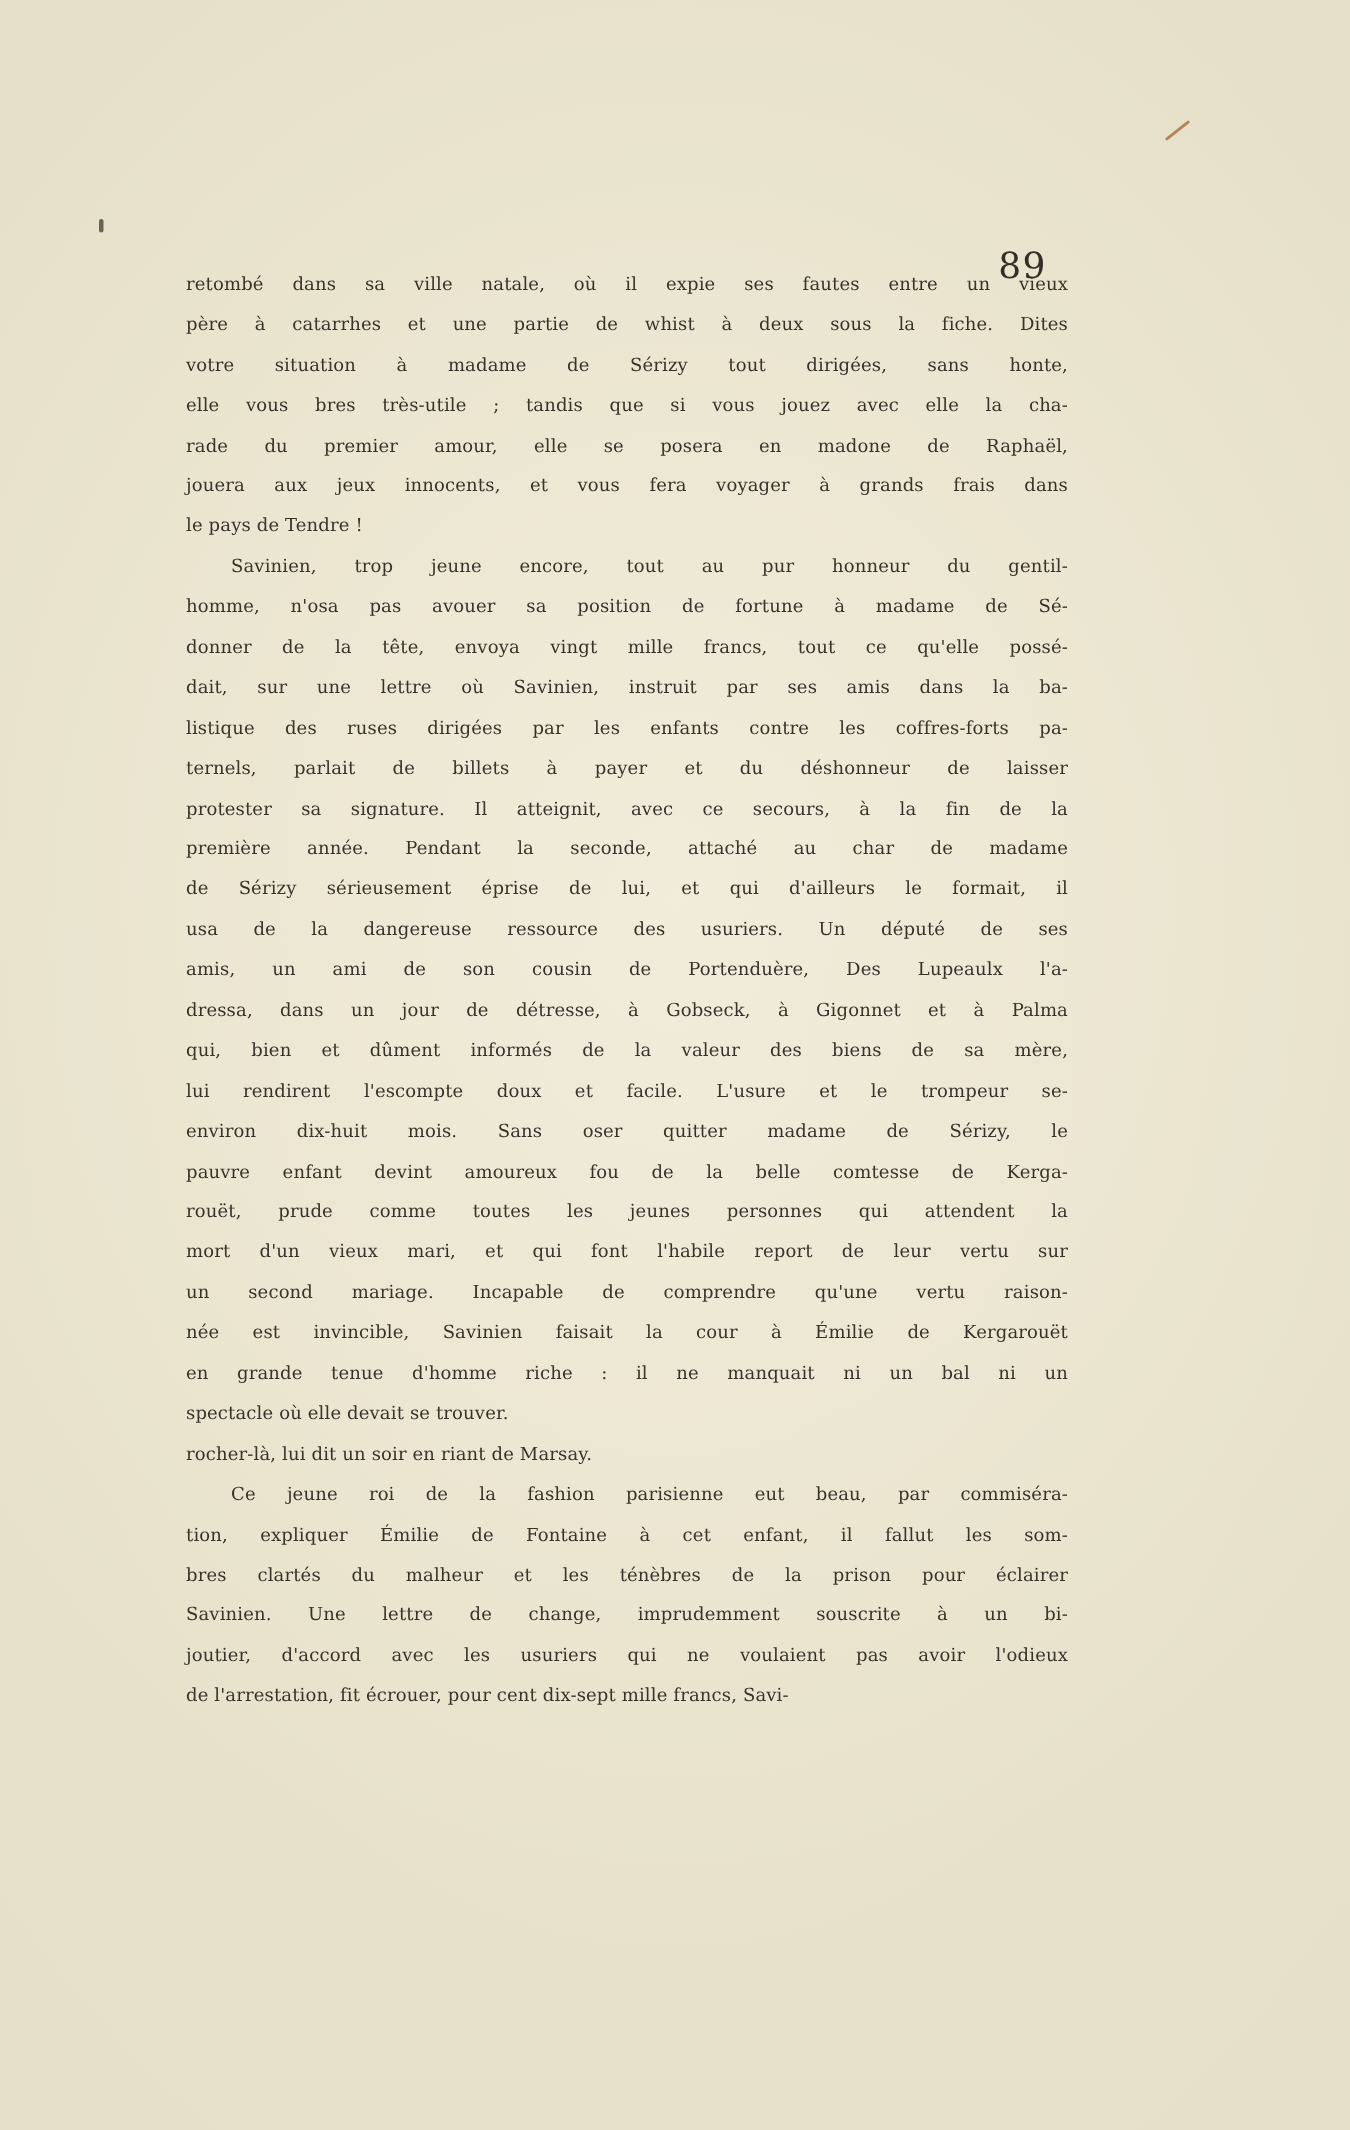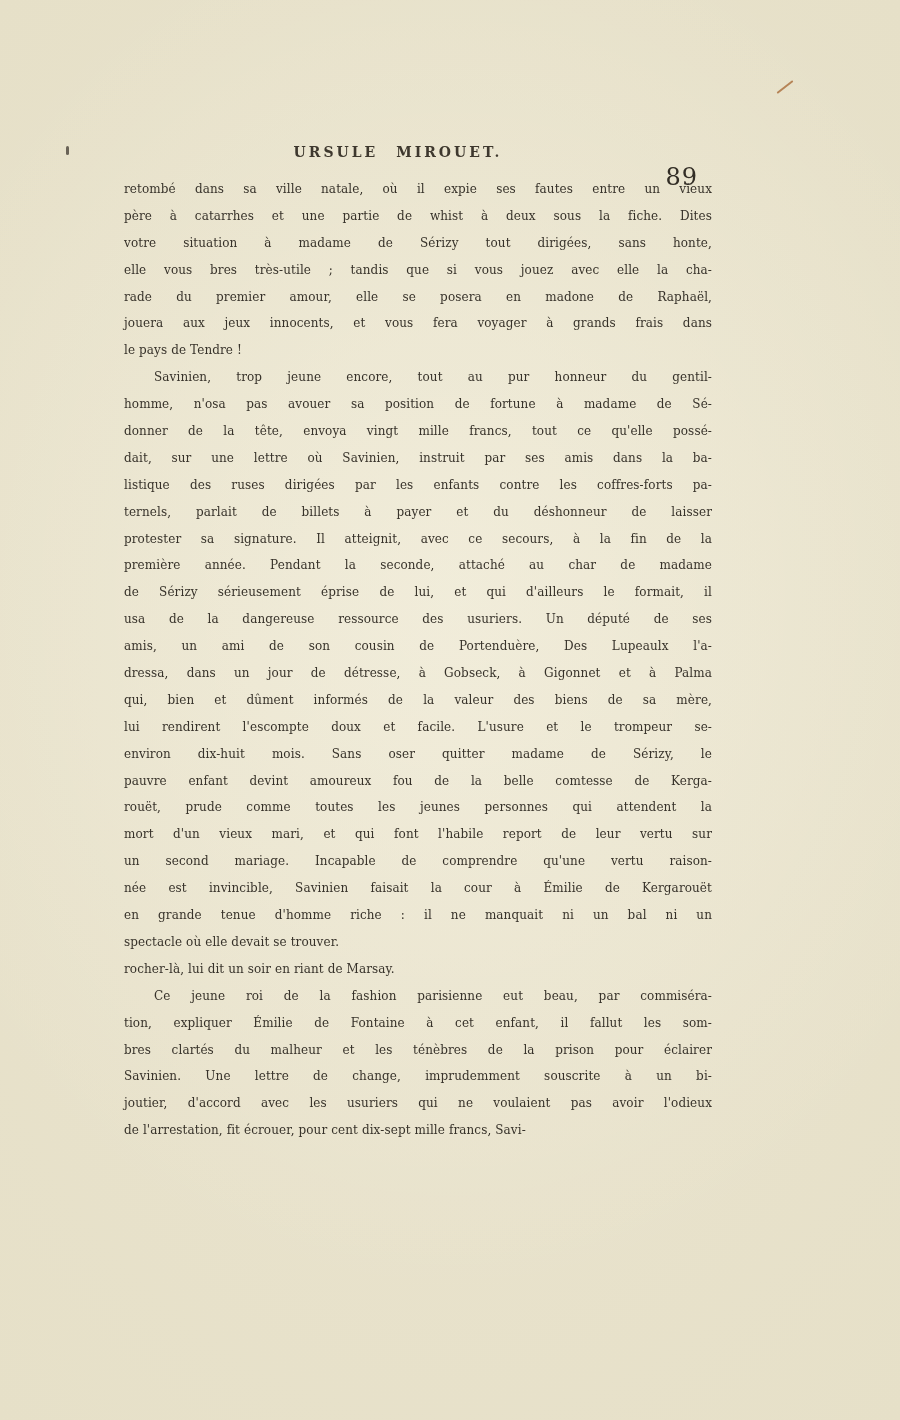--- a/index.html
+++ b/index.html
@@ -93,21 +93,20 @@
 </style>
 </head>
 <body>
 
 <div class="page-root">
 
   <div class="mark-scratch"></div>
   <div class="mark-speck"></div>
 
   <div class="running-head">
-    <div class="running-title">URSULE MIROUET.</div>
     <div class="page-number">89</div>
   </div>
 
   <div class="text-block">
       <div class="line">retombé dans sa ville natale, où il expie ses fautes entre un vieux</div>
       <div class="line">père à catarrhes et une partie de whist à deux sous la fiche. Dites</div>
       <div class="line">votre situation à madame de Sérizy tout dirigées, sans honte,</div>
       <div class="line">elle vous bres très-utile ; tandis que si vous jouez avec elle la cha-</div>
       <div class="line">rade du premier amour, elle se posera en madone de Raphaël,</div>
       <div class="line">jouera aux jeux innocents, et vous fera voyager à grands frais dans</div>

